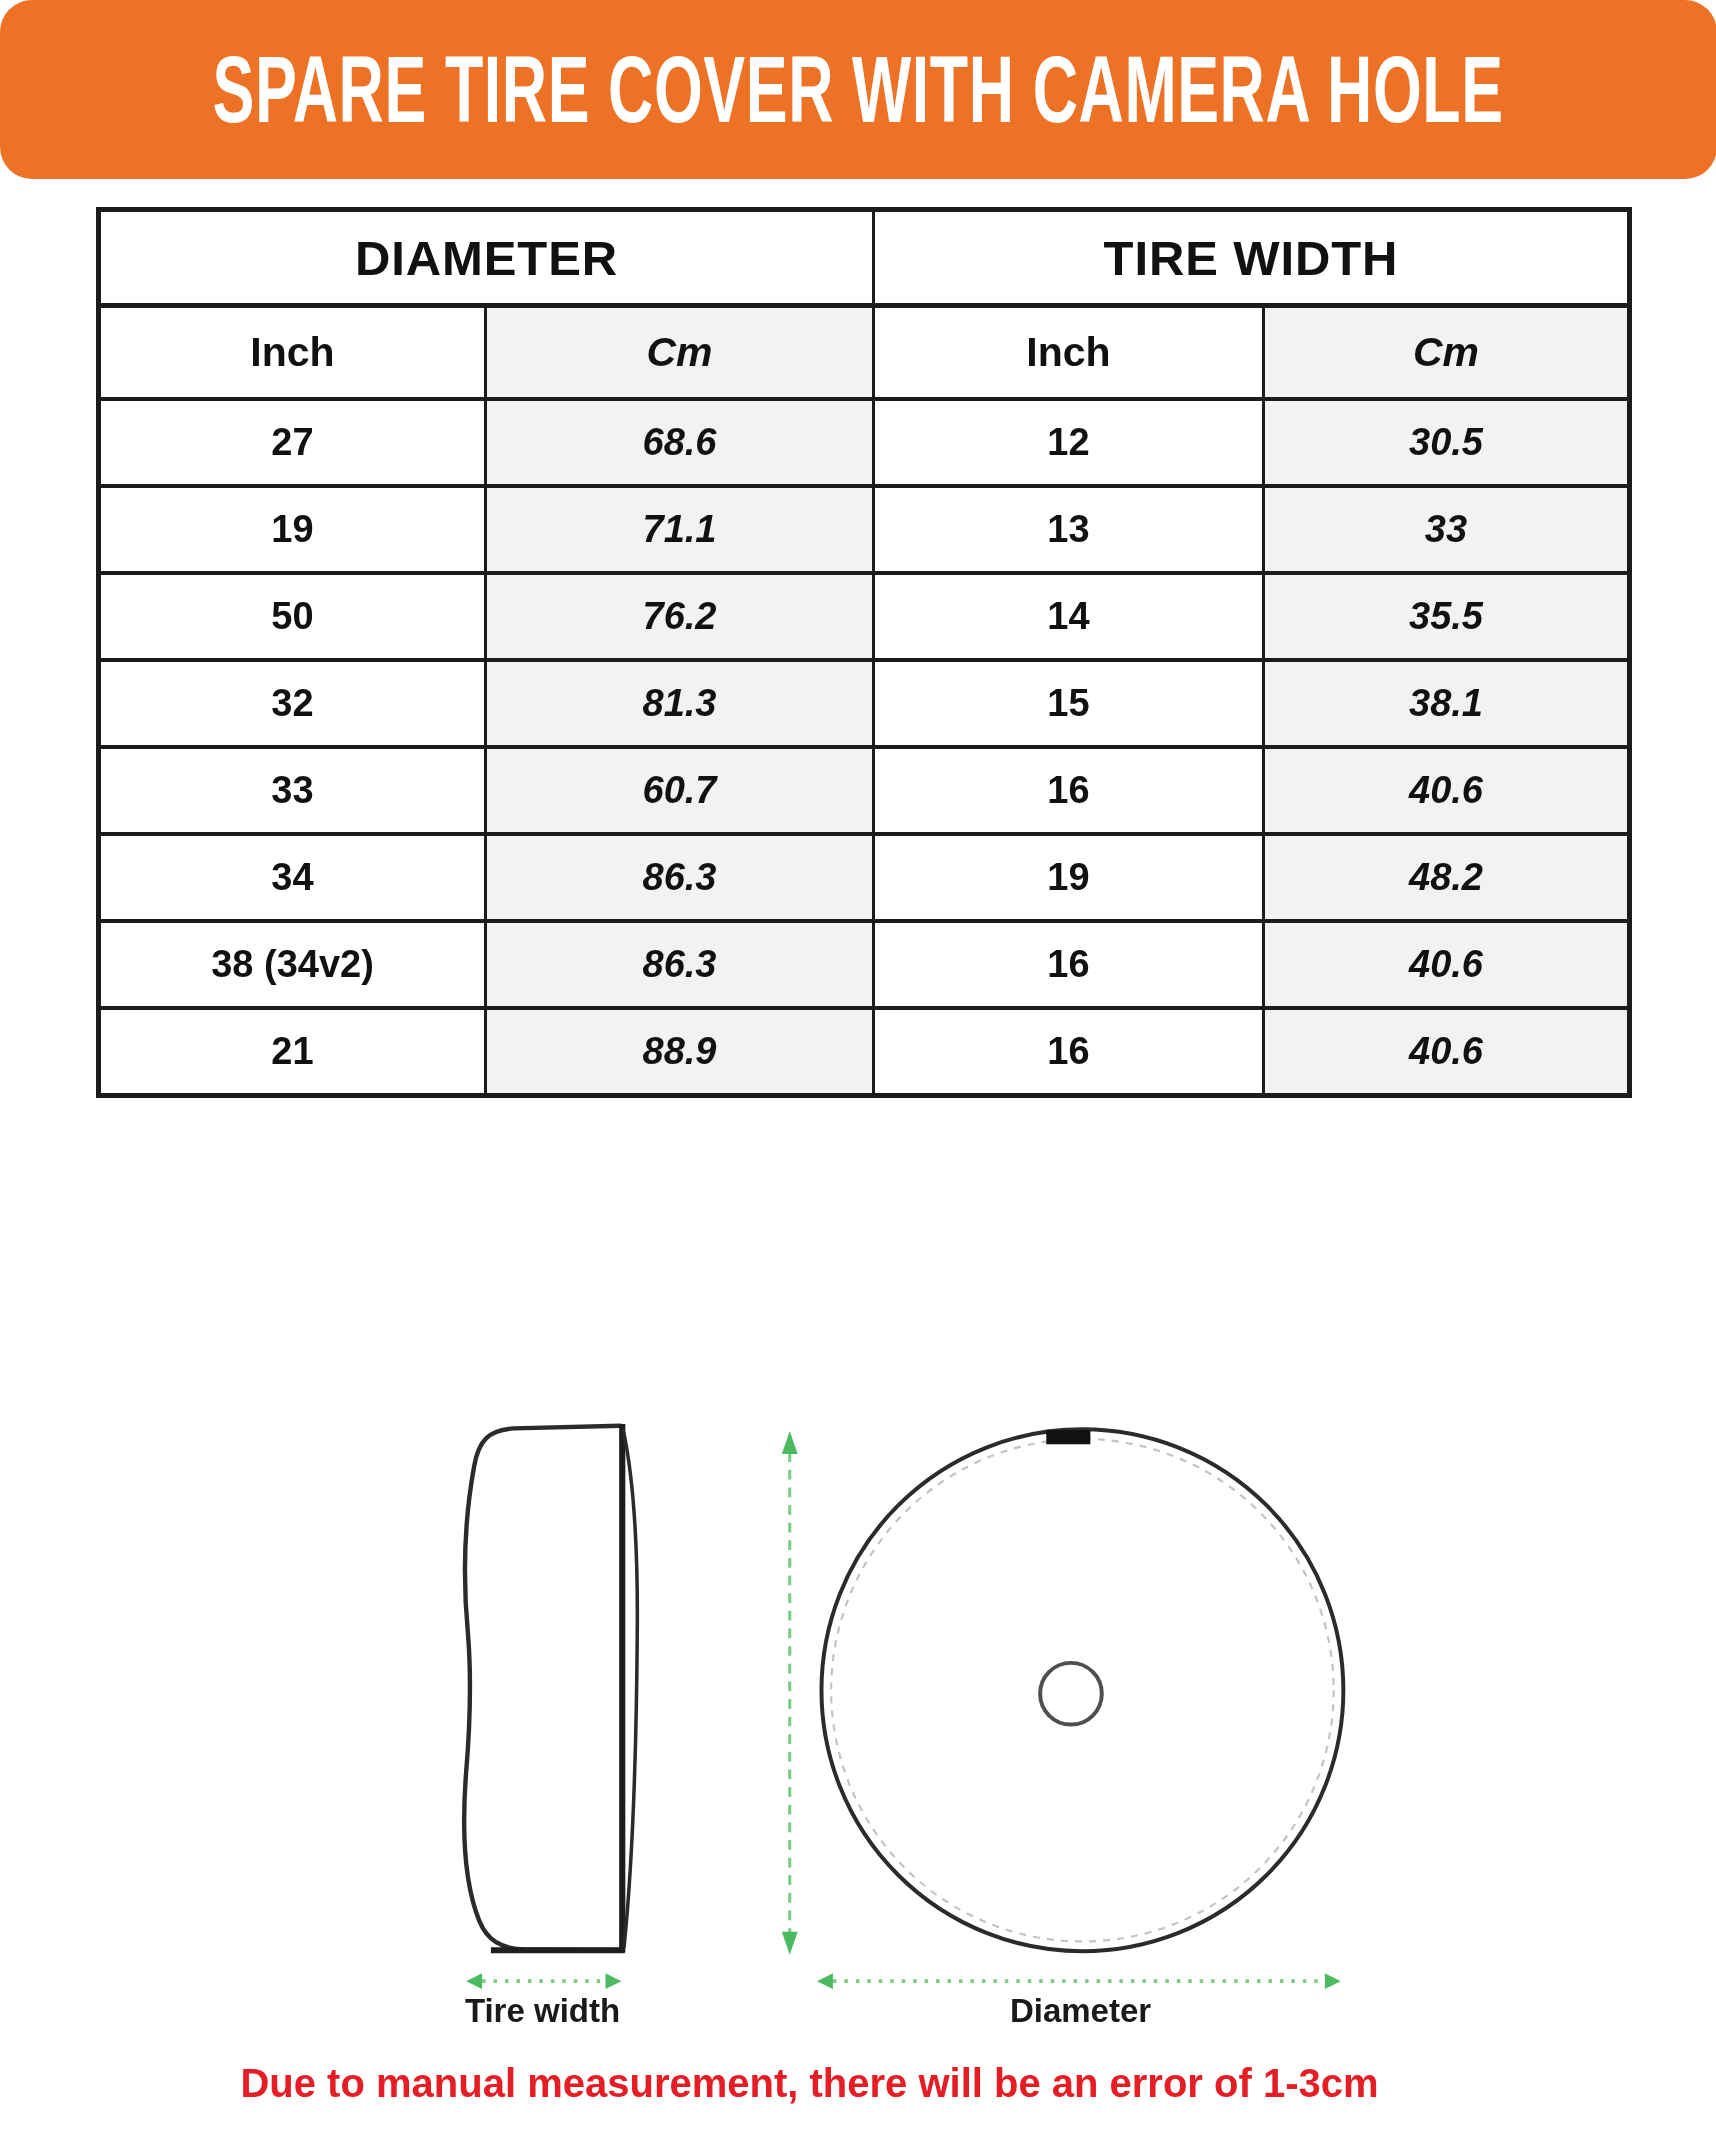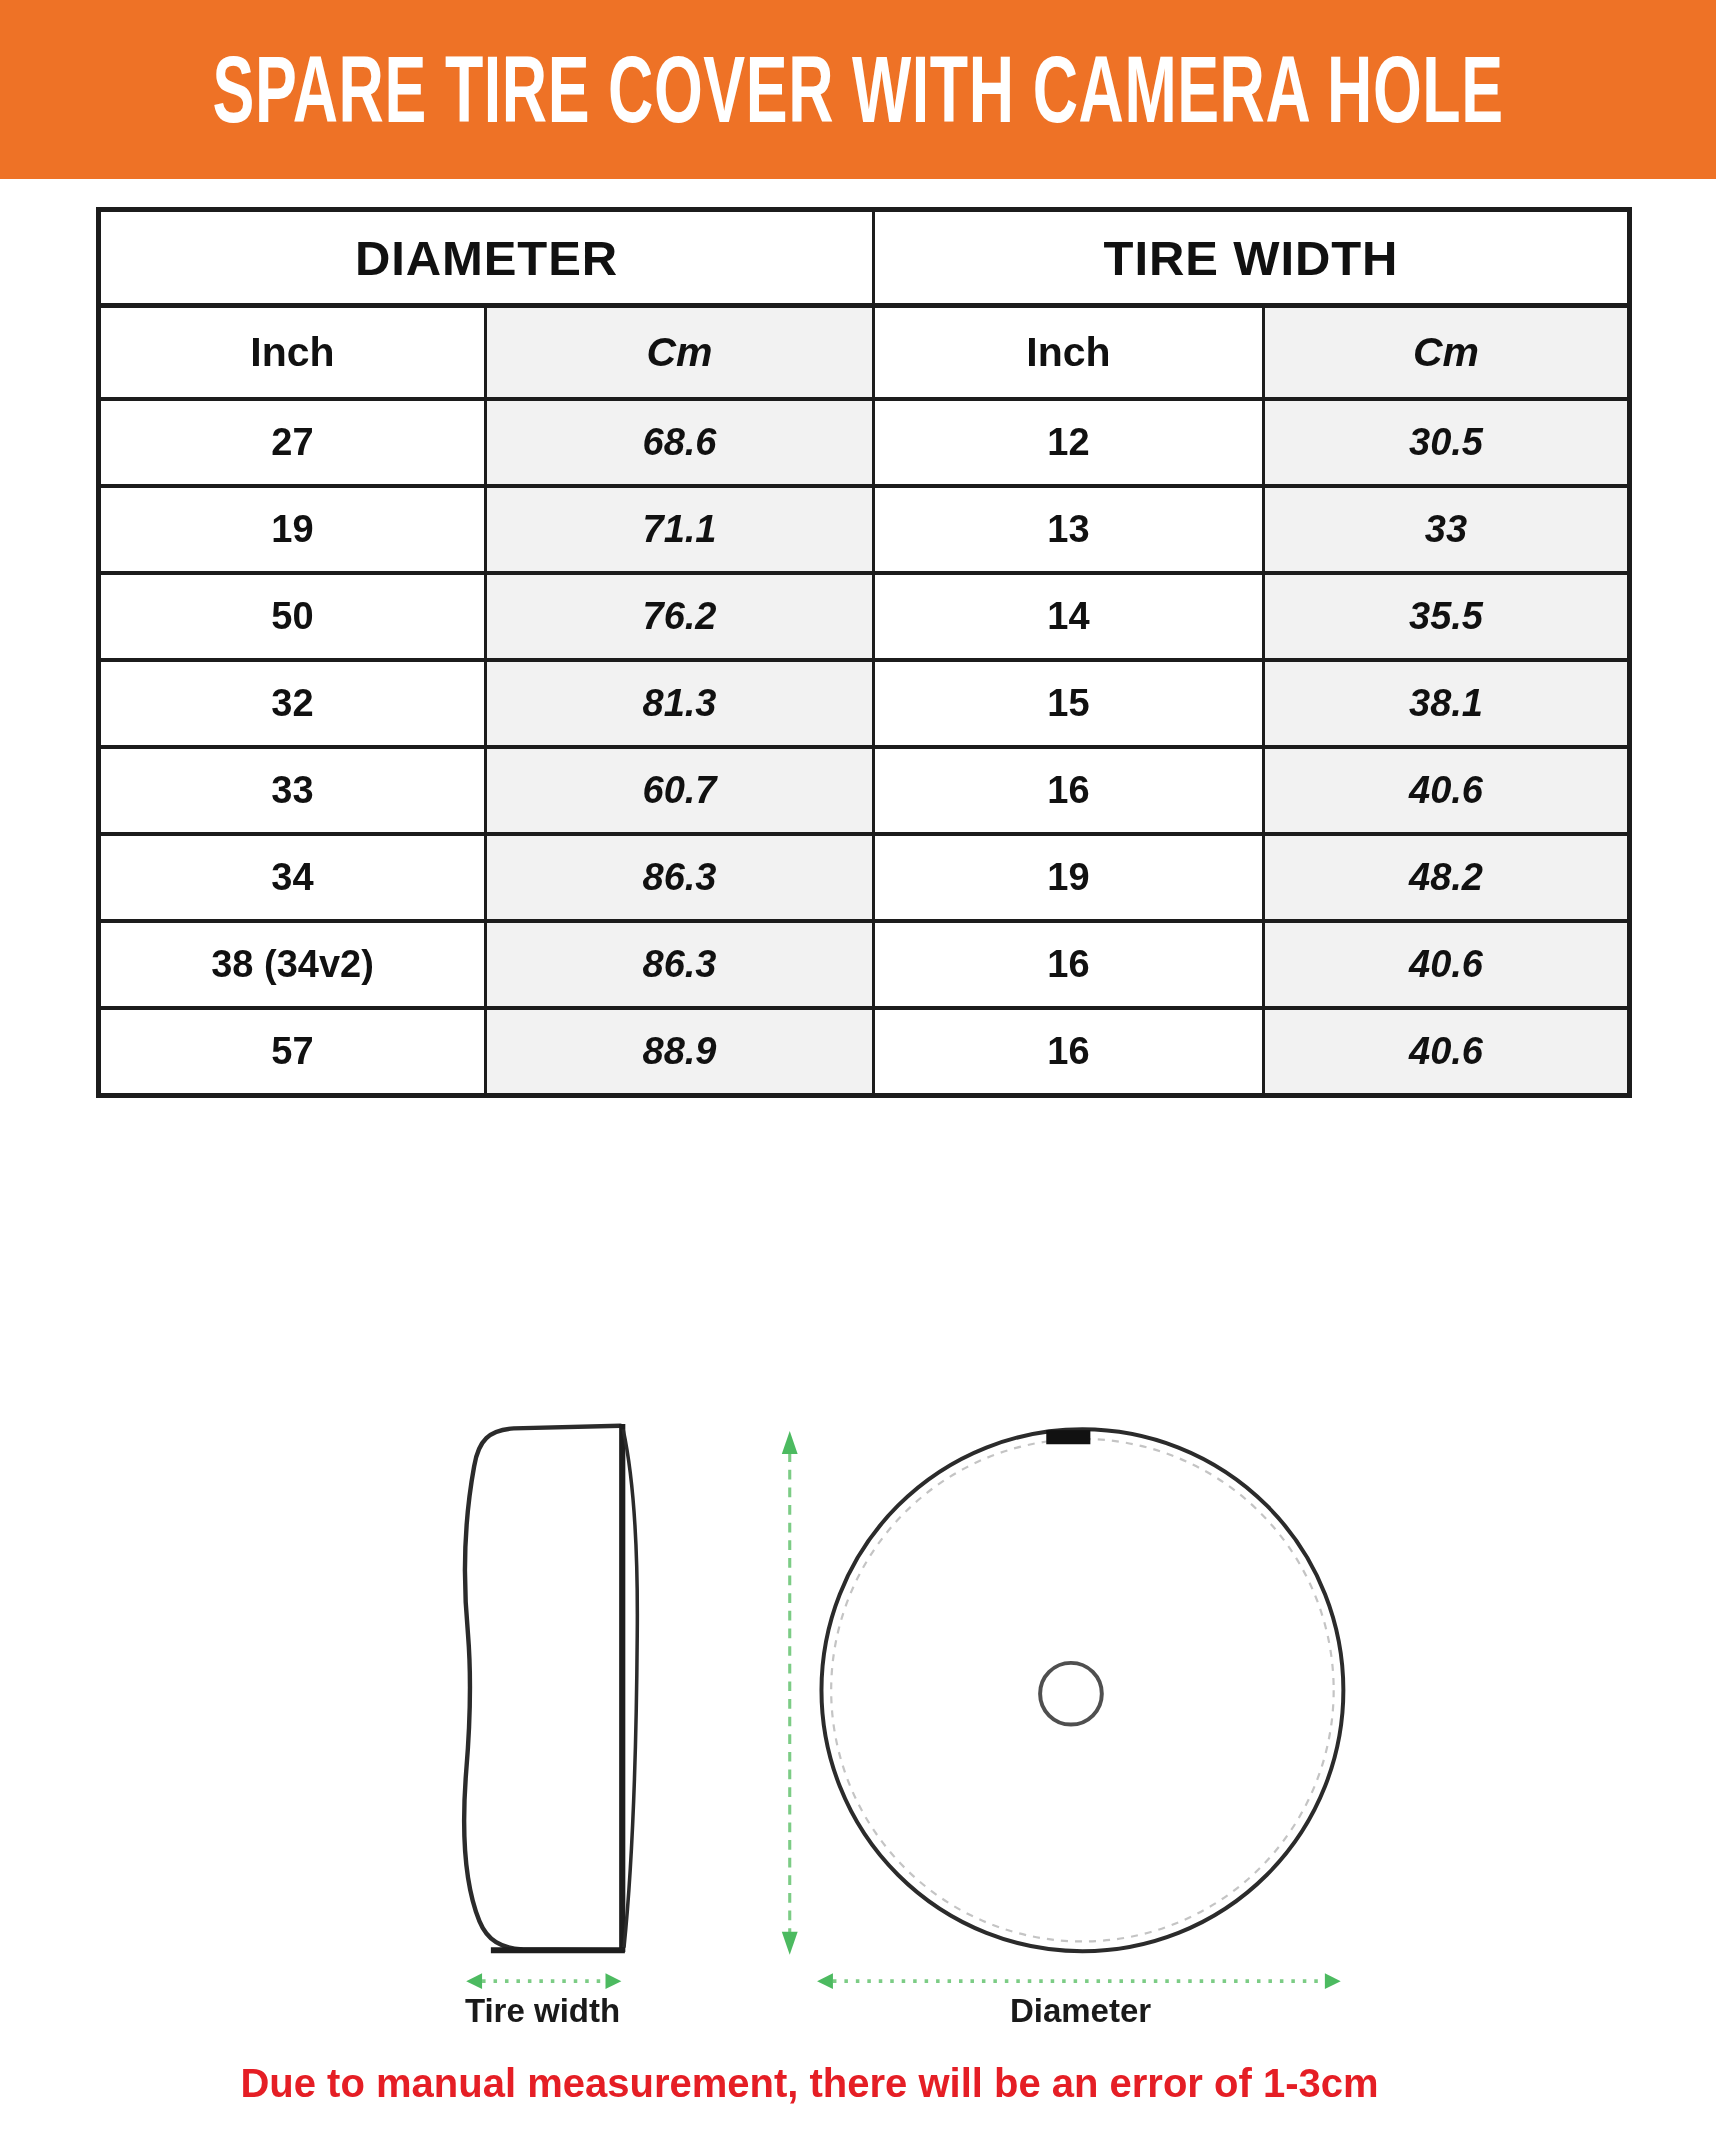--- a/index.html
+++ b/index.html
@@ -9,21 +9,21 @@
     position: relative;
     overflow: hidden;
     font-family: "Liberation Sans", sans-serif;
   }
   .page { position: absolute; inset: 0; }
 
   
   .banner {
     position: absolute; left: 0; top: 0; width: 1717px; height: 179px;
     background: #ee7226;
-    display: flex; align-items: center; justify-content: center;
+    display: flex; align-items: center; justify-content: center; border-radius: 32px;
   }
   .banner-title {
     display: inline-block;
     font-size: 95px; font-weight: bold; letter-spacing: 0.9px;
     color: #ffffff; white-space: nowrap;
     transform: scaleX(0.66); transform-origin: center center;
   }
 
   
   .table-wrap { position: absolute; left: 96px; top: 207px; width: 1532px; }
@@ -131,21 +131,21 @@
             <td>19</td>
             <td class="gray">48.2</td>
           </tr>
           <tr>
             <td>38 (34v2)</td>
             <td class="gray">86.3</td>
             <td>16</td>
             <td class="gray">40.6</td>
           </tr>
           <tr>
-            <td>57</td>
+            <td>21</td>
             <td class="gray">88.9</td>
             <td>16</td>
             <td class="gray">40.6</td>
           </tr>
         </tbody>
     </table>
   </div>
 
   <svg class="diagram" viewBox="0 1580 1946 760" xmlns="http://www.w3.org/2000/svg">
 

